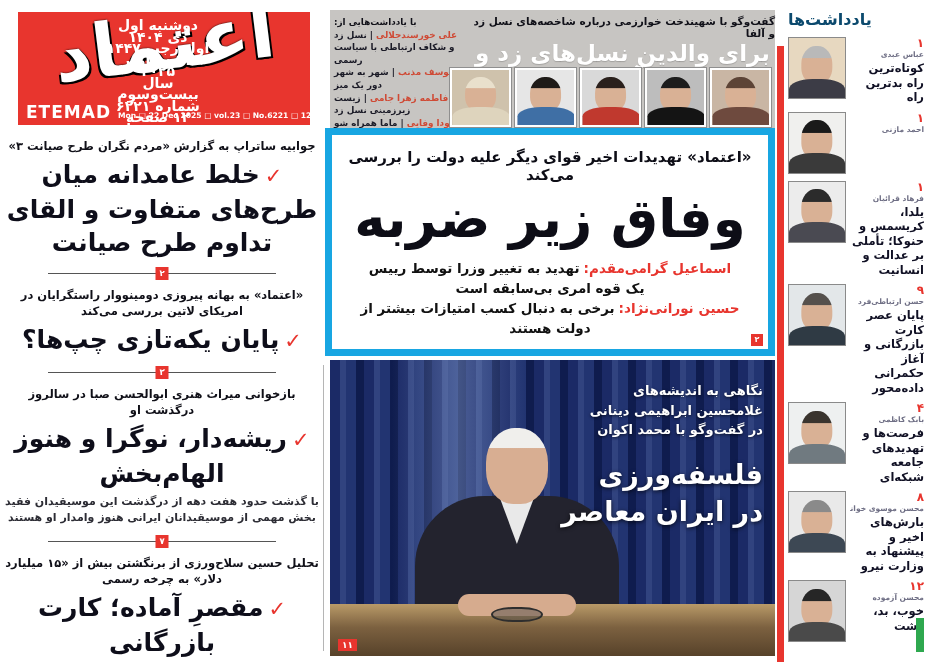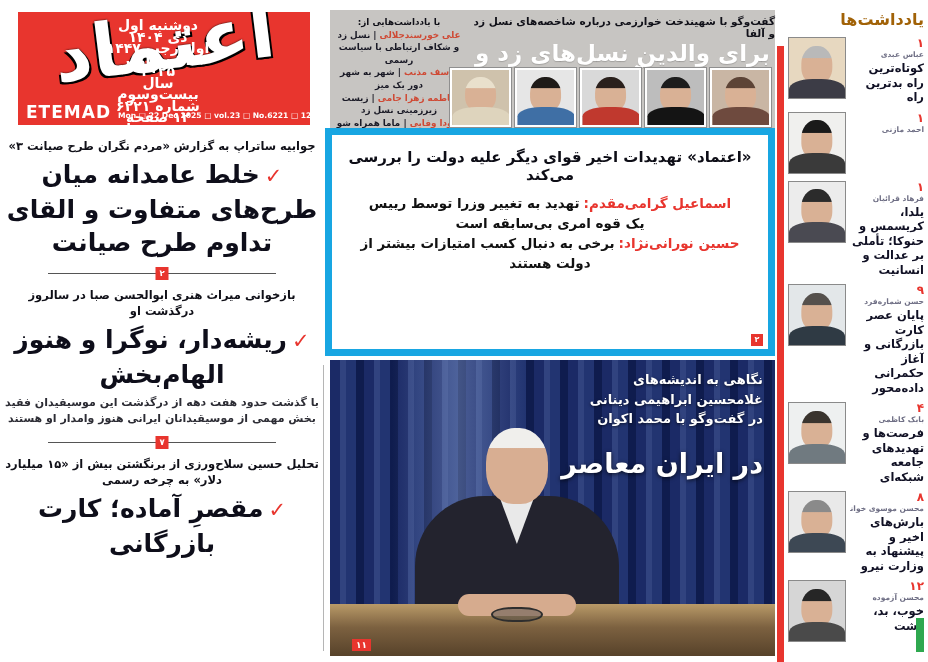--- a/index.html
+++ b/index.html
@@ -19,21 +19,21 @@
   .topstrip{position:absolute;left:330px;top:10px;width:445px;height:118px;background:#c7c5c2;display:flex;}
   .ts-main{position:relative;width:305px;flex-shrink:0;}
   .ts-kicker{font-size:10.5px;font-weight:bold;color:#101018;text-align:right;margin-top:5px;}
   .ts-headline{font-size:23px;font-weight:900;color:#fff;text-align:center;margin-top:1px;text-shadow:0 1px 1px rgba(0,0,0,.18);}
   .ts-photos{position:absolute;left:2px;right:4px;bottom:1px;display:flex;gap:4px;justify-content:space-between;}
   .portrait{width:57px;height:55px;border:2px solid #fff;outline:1px solid #8f8f8f;background:var(--bg);position:relative;overflow:hidden;flex-shrink:0;}
   .portrait::before{content:"";position:absolute;left:50%;top:13%;width:56%;height:64%;transform:translateX(-50%);
                     border-radius:46% 46% 42% 42%;background:linear-gradient(var(--hair) 32%,var(--skin,#d9b195) 33%);}
   .portrait::after{content:"";position:absolute;left:50%;bottom:-8%;width:100%;height:40%;transform:translateX(-50%);
                    border-radius:42% 42% 0 0;background:var(--cloth);}
-  .ts-contrib{padding:6px 6px 0 4px;text-align:center;font-size:8.8px;line-height:12.6px;}
+  .ts-contrib{padding:6px 6px 0 4px;text-align:left;font-size:8.8px;line-height:12.6px;}
   .c-intro{font-weight:bold;color:#101018;}
   .c-name{color:#cf4a35;font-weight:bold;}
   .c-topic{color:#1a1a26;font-weight:bold;}
 
   
   .leadbox{position:absolute;left:325px;top:128px;width:450px;height:228px;box-sizing:border-box;background:#fff;
            border:7px solid #18a6e2;text-align:center;}
   .lb-kicker{font-size:15px;font-weight:900;color:#0d0d16;margin-top:13px;}
   .lb-headline{font-size:53px;font-weight:900;color:#0d0d16;margin-top:4px;letter-spacing:-1px;}
   .lb-quotes{margin-top:9px;font-size:13.5px;font-weight:bold;line-height:20px;color:#111;padding:0 26px;}
@@ -50,44 +50,44 @@
   .ph-suit{position:absolute;left:42%;bottom:38px;width:204px;height:122px;transform:translateX(-50%);
            background:#23232e;border-radius:70px 70px 10px 10px;z-index:2;}
   .ph-shirt{position:absolute;left:42%;bottom:112px;width:34px;height:46px;transform:translateX(-50%);
             background:#e9e9e9;clip-path:polygon(50% 100%,0 0,100% 0);z-index:2;}
   .ph-head{position:absolute;left:42%;bottom:152px;width:62px;height:76px;transform:translateX(-50%);
            border-radius:46% 46% 44% 44%;background:linear-gradient(#f0efec 26%,#d8ae92 27%);z-index:2;}
   .ph-hands{position:absolute;left:42%;bottom:40px;width:118px;height:22px;transform:translateX(-50%);
             background:#d6ab8e;border-radius:12px;z-index:4;}
   .ph-glasses{position:absolute;left:42%;bottom:34px;width:48px;height:11px;transform:translateX(-50%);
               border:2px solid #2e2e2e;border-radius:50%/60%;background:rgba(70,70,70,.45);z-index:5;}
-  .ph-text{position:absolute;right:12px;top:10px;text-align:right;color:#fff;z-index:6;}
+  .ph-text{position:absolute;right:12px;top:21px;text-align:right;color:#fff;z-index:6;}
   .ph-kicker div{font-size:13px;font-weight:bold;line-height:19.5px;text-shadow:0 1px 3px rgba(0,0,0,.65);}
   .ph-headline div{font-size:27px;font-weight:900;line-height:37px;text-shadow:0 1px 4px rgba(0,0,0,.75);}
   .ph-headline{margin-top:16px;}
-  .ph-marker{position:absolute;left:22px;bottom:5px;background:#e8352e;color:#fff;font-size:9px;font-weight:bold;
+  .ph-marker{position:absolute;left:8px;bottom:5px;background:#e8352e;color:#fff;font-size:9px;font-weight:bold;
              padding:1px 4px;z-index:7;}
 
   
   .leftcol{position:absolute;left:4px;top:138px;width:316px;text-align:center;color:#101018;}
   .story{margin-bottom:6px;}
   .st-kicker{font-size:11.5px;font-weight:bold;line-height:16.5px;}
   .st-headline{font-size:25px;font-weight:900;line-height:33px;margin-top:3px;color:#0e0e1a;}
   .check{color:#e8352e;font-size:21px;margin-left:5px;font-weight:bold;}
   .st-sub{font-size:11px;font-weight:bold;color:#2c2c34;line-height:16.5px;margin-top:4px;}
   .divider{position:relative;height:15px;margin:7px auto 3px;width:72%;}
   .divider::before{content:"";position:absolute;left:0;right:0;top:7px;border-top:1.5px solid #555;}
   .div-num{position:absolute;left:50%;top:1px;transform:translateX(-50%);background:#e8352e;color:#fff;
            width:13px;height:13px;font-size:8.5px;line-height:13px;font-weight:bold;}
   .vline{position:absolute;left:323px;top:365px;width:1px;height:286px;background:#b5b5b5;}
 
   
   .notesbar{position:absolute;left:777px;top:46px;width:7px;height:616px;background:#e8352e;}
   .notes{position:absolute;left:788px;top:8px;width:136px;height:654px;overflow:hidden;text-align:right;}
-  .n-title{color:#a16207;font-size:16px;font-weight:900;text-align:right;margin:2px 0 8px;}
+  .n-title{color:#0c4a6e;font-size:16px;font-weight:900;text-align:left;margin:2px 0 8px;}
   .note{display:flex;gap:4px;margin-bottom:7px;min-height:62px;}
   .n-text{flex:1;min-width:0;}
   .n-photo{width:56px;height:60px;border:1px solid #8a8a8a;outline:1px solid #fff;flex-shrink:0;}
   .n-num{color:#e8352e;font-weight:900;font-size:12px;line-height:12px;}
   .n-author{font-size:7.5px;color:#6f6f85;font-weight:bold;margin:1px 0 2px;white-space:nowrap;overflow:hidden;}
   .n-titletext{font-size:11.5px;font-weight:800;color:#101024;line-height:14.5px;}
   .green-tab{position:absolute;left:916px;top:618px;width:8px;height:34px;background:#2ea84f;}
 </style>
 </head>
 <body>
@@ -127,20 +127,21 @@
       <span class="c-intro">با یادداشت‌هایی از:</span><br>
       <span class="c-name">علی خورسندجلالی</span><span class="c-topic"> | </span><span class="c-topic">نسل زد و شکاف ارتباطی با سیاست رسمی</span><br>
       <span class="c-name">یوسف مذنب</span><span class="c-topic"> | </span><span class="c-topic">شهر به شهر دور یک میز</span><br>
       <span class="c-name">فاطمه زهرا جامی</span><span class="c-topic"> | </span><span class="c-topic">زیست زیرزمینی نسل زد</span><br>
       <span class="c-name">سودا وفایی</span><span class="c-topic"> | </span><span class="c-topic">ماما همراه شو</span>
     </div>
   </div>
 
   <div class="leadbox">
     <div class="lb-kicker">«اعتماد» تهدیدات اخیر قوای دیگر علیه دولت را بررسی می‌کند</div>
+    <div class="lb-headline">وفاق زیر ضربه</div>
     <div class="lb-quotes">
       <span class="speaker">اسماعیل گرامی‌مقدم:</span><span>تهدید به تغییر وزرا توسط رییس یک قوه امری بی‌سابقه است</span><br>
       <span class="speaker">حسین نورانی‌نژاد:</span><span>برخی به دنبال کسب امتیازات بیشتر از دولت هستند</span>
     </div>
     <div class="lb-marker">۲</div>
   </div>
 
   <div class="photo">
     <div class="ph-suit"></div>
     <div class="ph-shirt"></div>
@@ -148,34 +149,42 @@
     <div class="ph-table"></div>
     <div class="ph-hands"></div>
     <div class="ph-glasses"></div>
     <div class="ph-text">
       <div class="ph-kicker">
         <div>نگاهی به اندیشه‌های</div>
         <div>غلامحسین ابراهیمی دینانی</div>
         <div>در گفت‌وگو با محمد اکوان</div>
       </div>
       <div class="ph-headline">
+        <div>فلسفه‌ورزی</div>
         <div>در ایران معاصر</div>
       </div>
     </div>
     <div class="ph-marker">۱۱</div>
   </div>
 
   <div class="vline"></div>
 
   <div class="leftcol">
     <div class="story">
       <div class="st-kicker">جوابیه ساتراپ به گزارش «مردم نگران طرح صیانت ۳»</div>
       <div class="st-headline"><span class="check">✓</span><span>خلط عامدانه میان طرح‌های متفاوت و القای تداوم طرح صیانت</span></div>
       <div class="divider">
           <span class="div-num">۲</span>
+        </div>
+    </div>
+    <div class="story">
+      <div class="st-kicker">«اعتماد» به بهانه پیروزی دومینووار راستگرایان در امریکای لاتین بررسی می‌کند</div>
+      <div class="st-headline"><span class="check">✓</span><span>پایان یکه‌تازی چپ‌ها؟</span></div>
+      <div class="divider">
+          <span class="div-num">۳</span>
         </div>
     </div>
     <div class="story">
       <div class="st-kicker">بازخوانی میراث هنری ابوالحسن صبا در سالروز درگذشت او</div>
       <div class="st-headline"><span class="check">✓</span><span>ریشه‌دار، نوگرا و هنوز الهام‌بخش</span></div>
       <div class="st-sub">با گذشت حدود هفت دهه از درگذشت این موسیقیدان فقید بخش مهمی از موسیقیدانان ایرانی هنوز وامدار او هستند</div>
       <div class="divider">
           <span class="div-num">۷</span>
         </div>
     </div>
@@ -213,21 +222,21 @@
         <div class="n-num">۱</div>
         <div class="n-author">فرهاد قرائیان</div>
         <div class="n-titletext">یلدا، کریسمس و حنوکا؛ تأملی بر عدالت و انسانیت</div>
       </div>
       <div class="portrait n-photo" style="--bg:#ececec;--hair:#2b2b2b;--cloth:#4a4a52"></div>
     </div>
 
     <div class="note">
       <div class="n-text">
         <div class="n-num">۹</div>
-        <div class="n-author">حسن شماره‌فرد</div>
+        <div class="n-author">حسن ارتباطی‌فرد</div>
         <div class="n-titletext">پایان عصر کارت بازرگانی و آغاز حکمرانی داده‌محور</div>
       </div>
       <div class="portrait n-photo" style="--bg:#e3e7e9;--hair:#55504c;--cloth:#2f3a44"></div>
     </div>
 
     <div class="note">
       <div class="n-text">
         <div class="n-num">۴</div>
         <div class="n-author">بابک کاظمی</div>
         <div class="n-titletext">فرصت‌ها و تهدیدهای جامعه شبکه‌ای</div>

